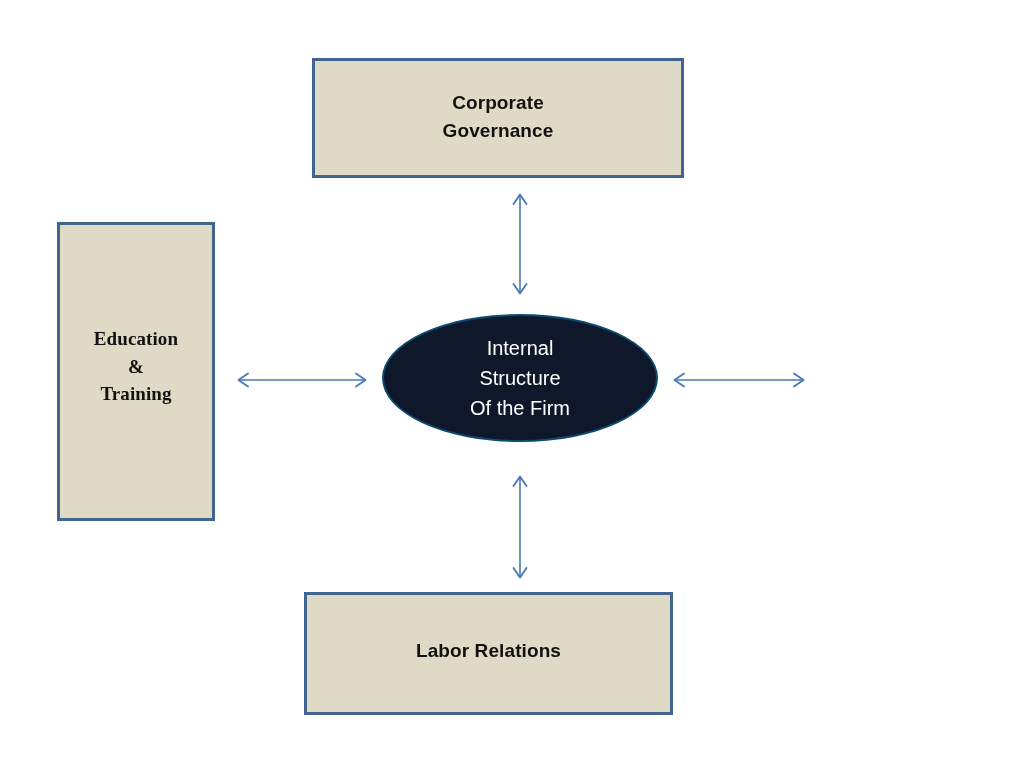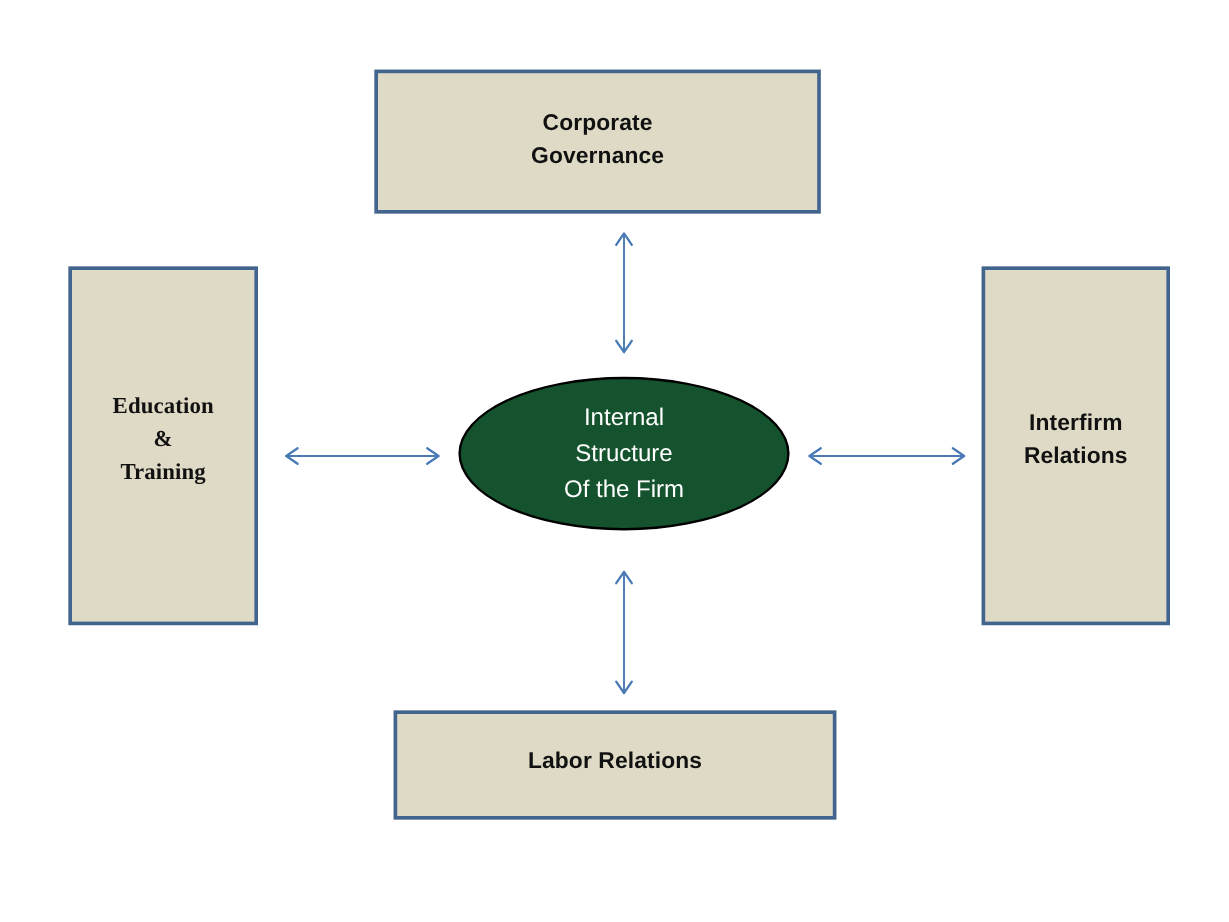--- a/index.html
+++ b/index.html
@@ -51,33 +51,33 @@
   }
   #box-education-training .node-label { margin-top: -10px; }
 
   #box-interfirm-relations {
     left: 818px;  top: 222px;
     width: 157px; height: 299px;
   }
   #box-interfirm-relations .node-label { margin-top: -10px; }
 
   #box-labor-relations {
-    left: 328px;  top: 592px;
-    width: 369px; height: 91px;
+    left: 304px;  top: 592px;
+    width: 369px; height: 123px;
   }
   #box-labor-relations .node-label { margin-top: -6px; }
 
   
   #ellipse-internal-structure {
     position: absolute;
     box-sizing: border-box;
     left: 382px; top: 314px;
     width: 276px; height: 128px;
-    background: #14532d;
-    border: 2px solid #000000;
+    background: #0f172a;
+    border: 2px solid #0c4a6e;
     border-radius: 50%;
     display: flex;
     align-items: center;
     justify-content: center;
     text-align: center;
   }
   #ellipse-internal-structure .ellipse-label {
     color: #ffffff;
     font-weight: normal;
     font-size: 20px;
@@ -116,24 +116,20 @@
     <span class="node-label">Corporate
 Governance</span>
   </div>
 
   <div class="node-box" id="box-education-training">
     <span class="node-label">Education
 &amp;
 Training</span>
   </div>
 
-  <div class="node-box" id="box-interfirm-relations">
-    <span class="node-label">Interfirm
-Relations</span>
-  </div>
 
   <div class="node-box" id="box-labor-relations">
     <span class="node-label">Labor Relations</span>
   </div>
 
   <div id="ellipse-internal-structure">
     <span class="ellipse-label">Internal
 Structure
 Of the Firm</span>
   </div>

